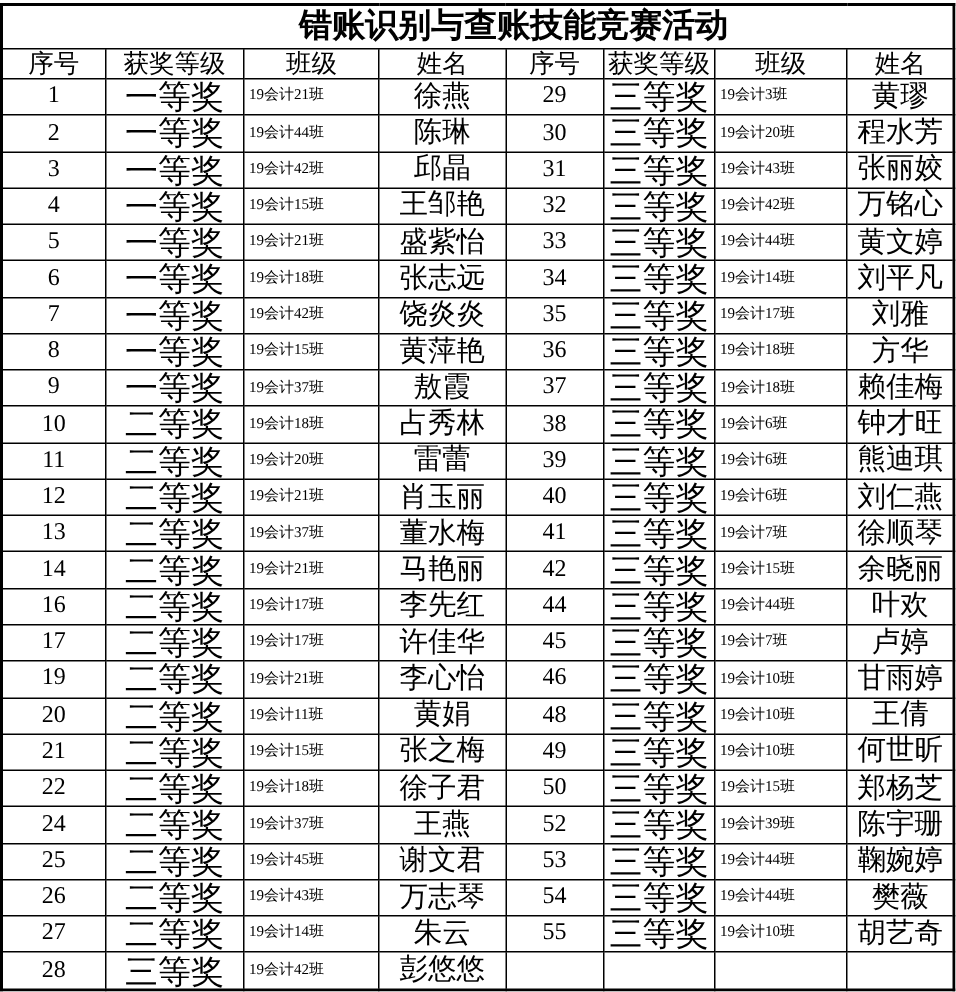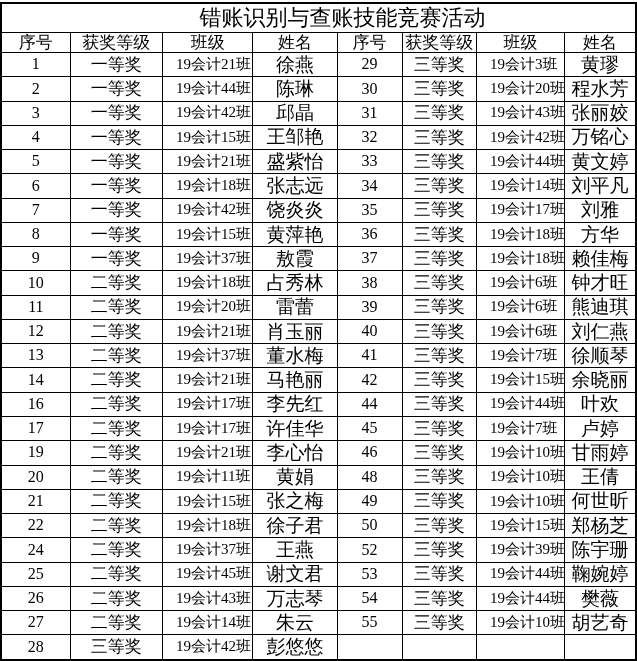--- a/index.html
+++ b/index.html
@@ -28,33 +28,33 @@
     padding: 0;
     text-align: center;
     vertical-align: middle;
     overflow: hidden;
     white-space: nowrap;
     line-height: 1.05;
   }
   tr.title-row td {
     height: 28px;
     font-family: "DejaVu Sans", "Liberation Sans", sans-serif;
-    font-weight: normal;
+    font-weight: bold;
     font-size: 22px;
     letter-spacing: 0px;
     padding-left: 48px;
   }
   tr.header-row th {
     height: 19px;
     font-weight: normal;
     font-size: 17px;
   }
   td.cell-no   { font-size: 16px; }
-  td.cell-award{ font-size: 17px; margin-top: 48px; }
-  td.cell-class{ font-size: 15px; text-align: left; padding-left: 13px; }
+  td.cell-award{ font-size: 22px; margin-top: 48px; }
+  td.cell-class{ font-size: 10px; text-align: left; padding-left: 3px; }
   td.cell-name { font-size: 19px; }
 </style>
 </head>
 <body>
 
 <table class="award-table">
   <colgroup>
     <col style="width:69px">
     <col style="width:92px">
     <col style="width:90px">

